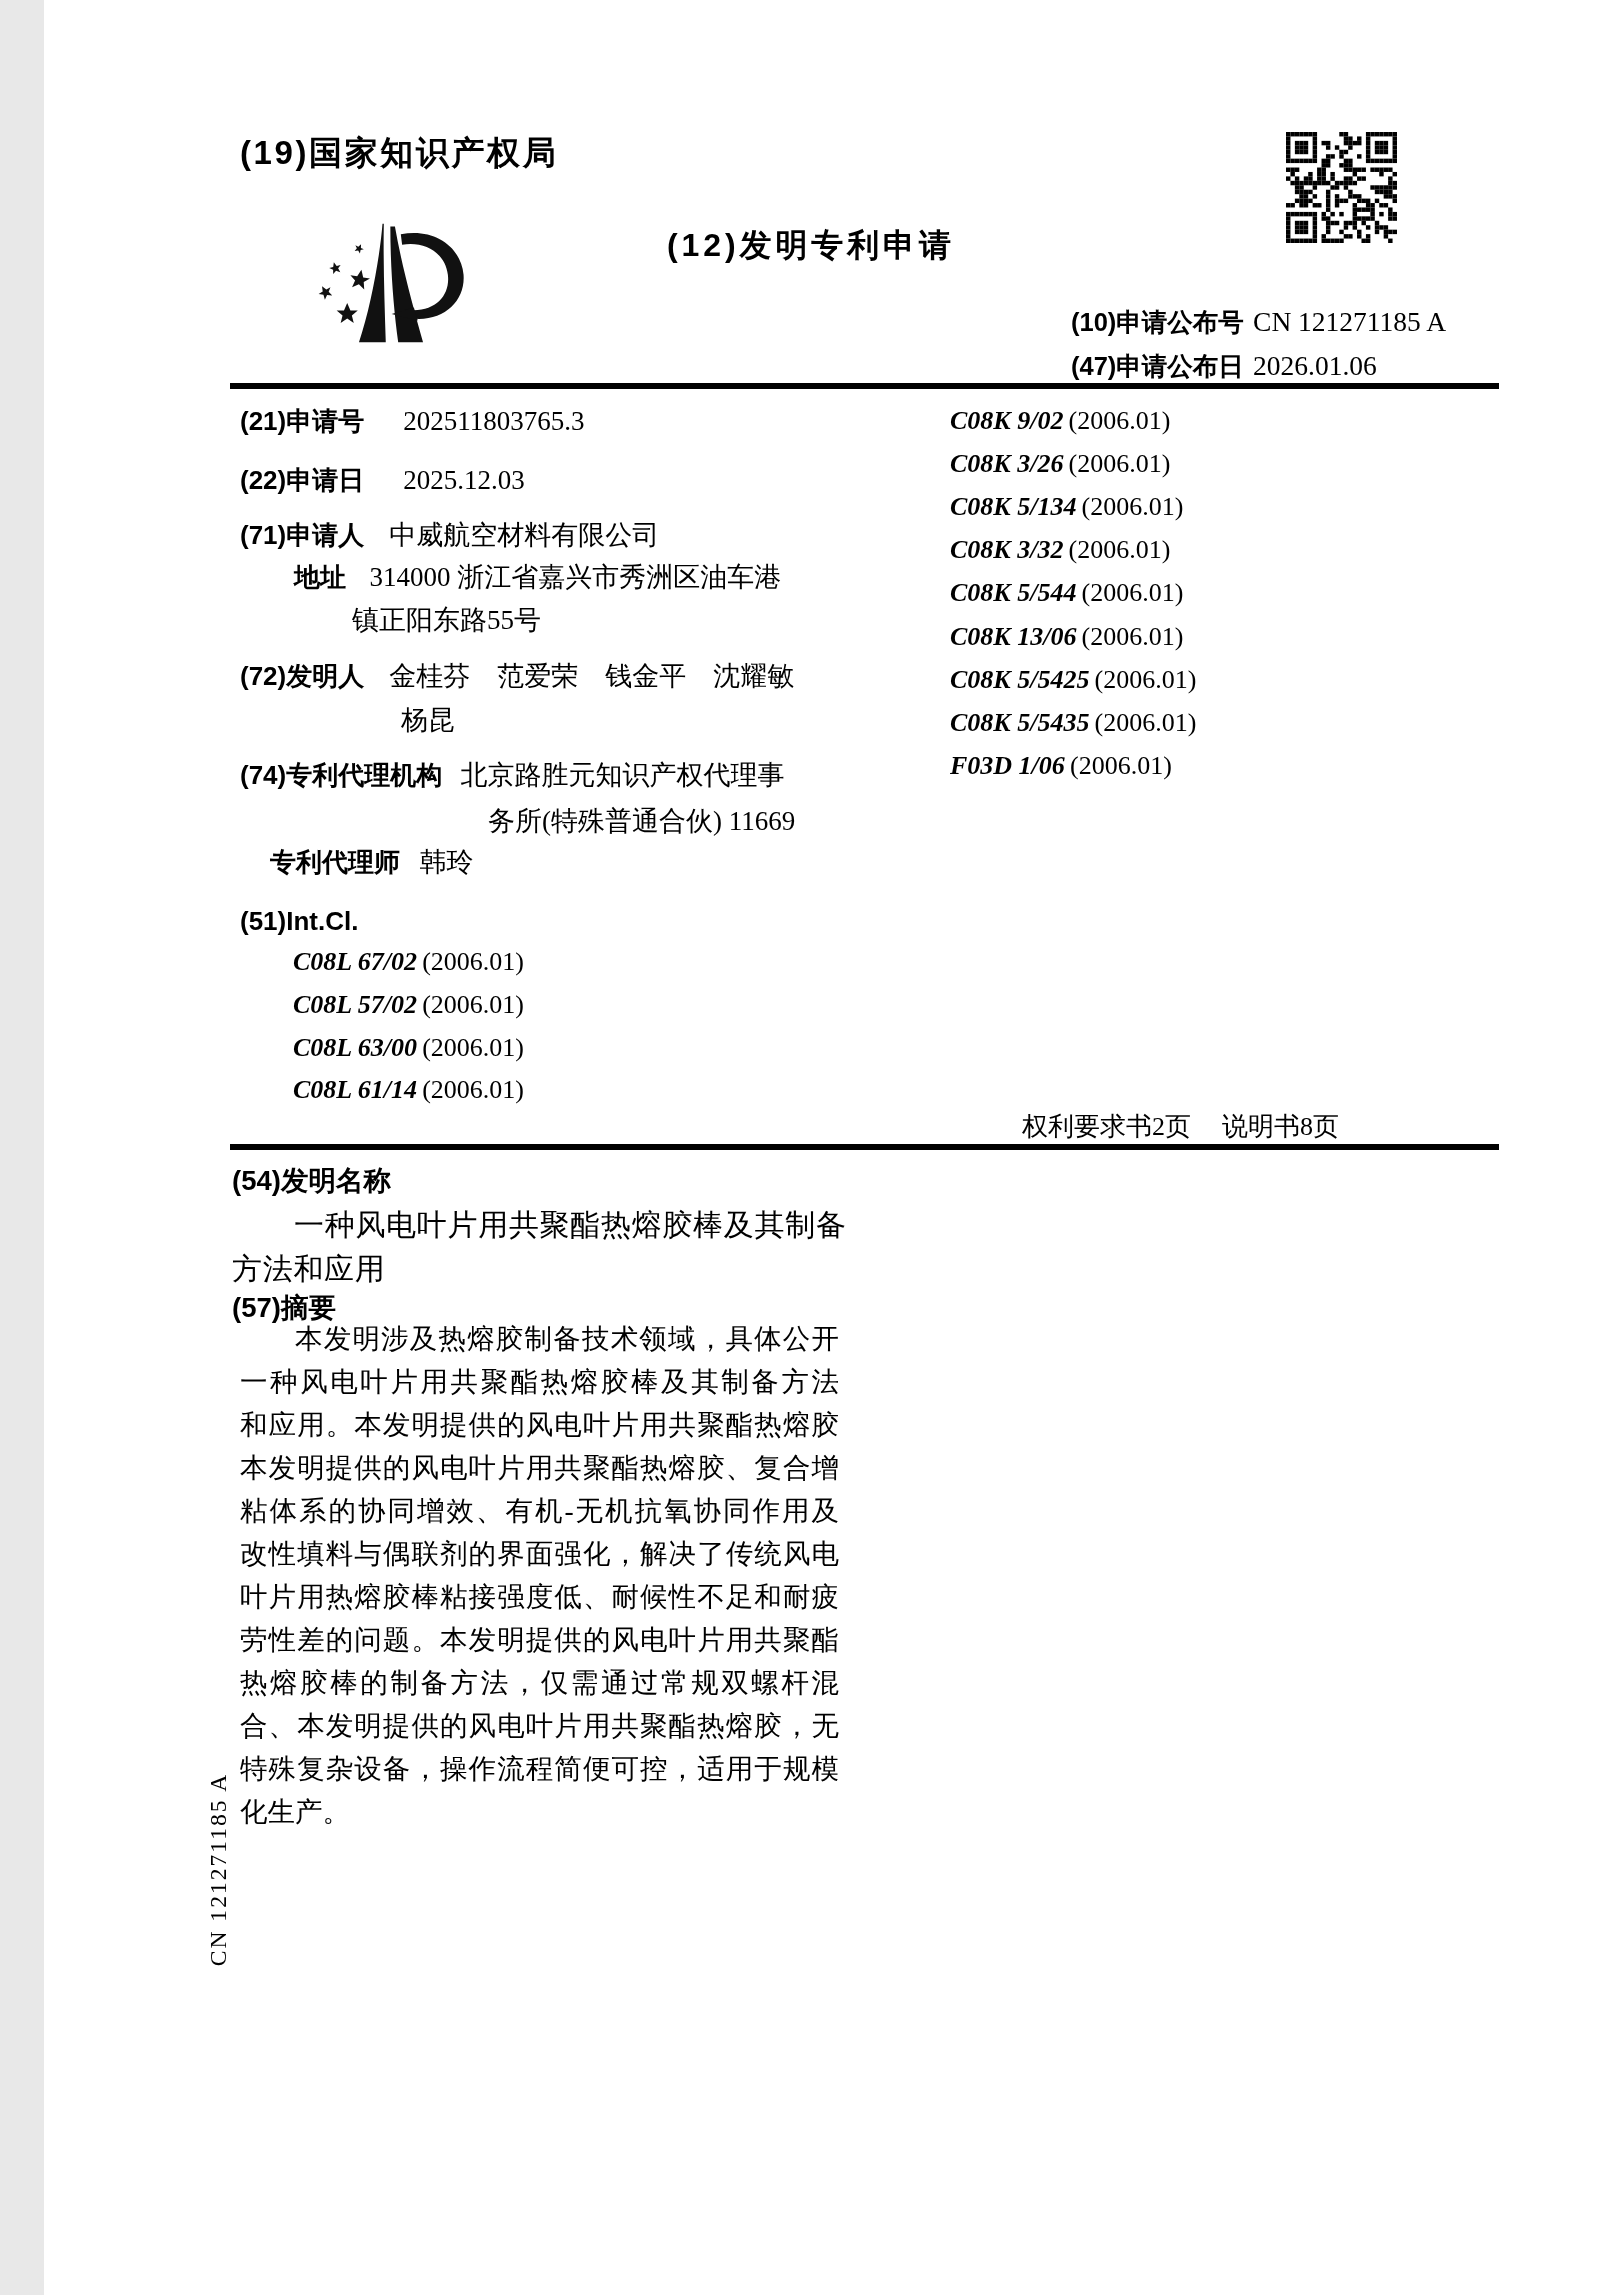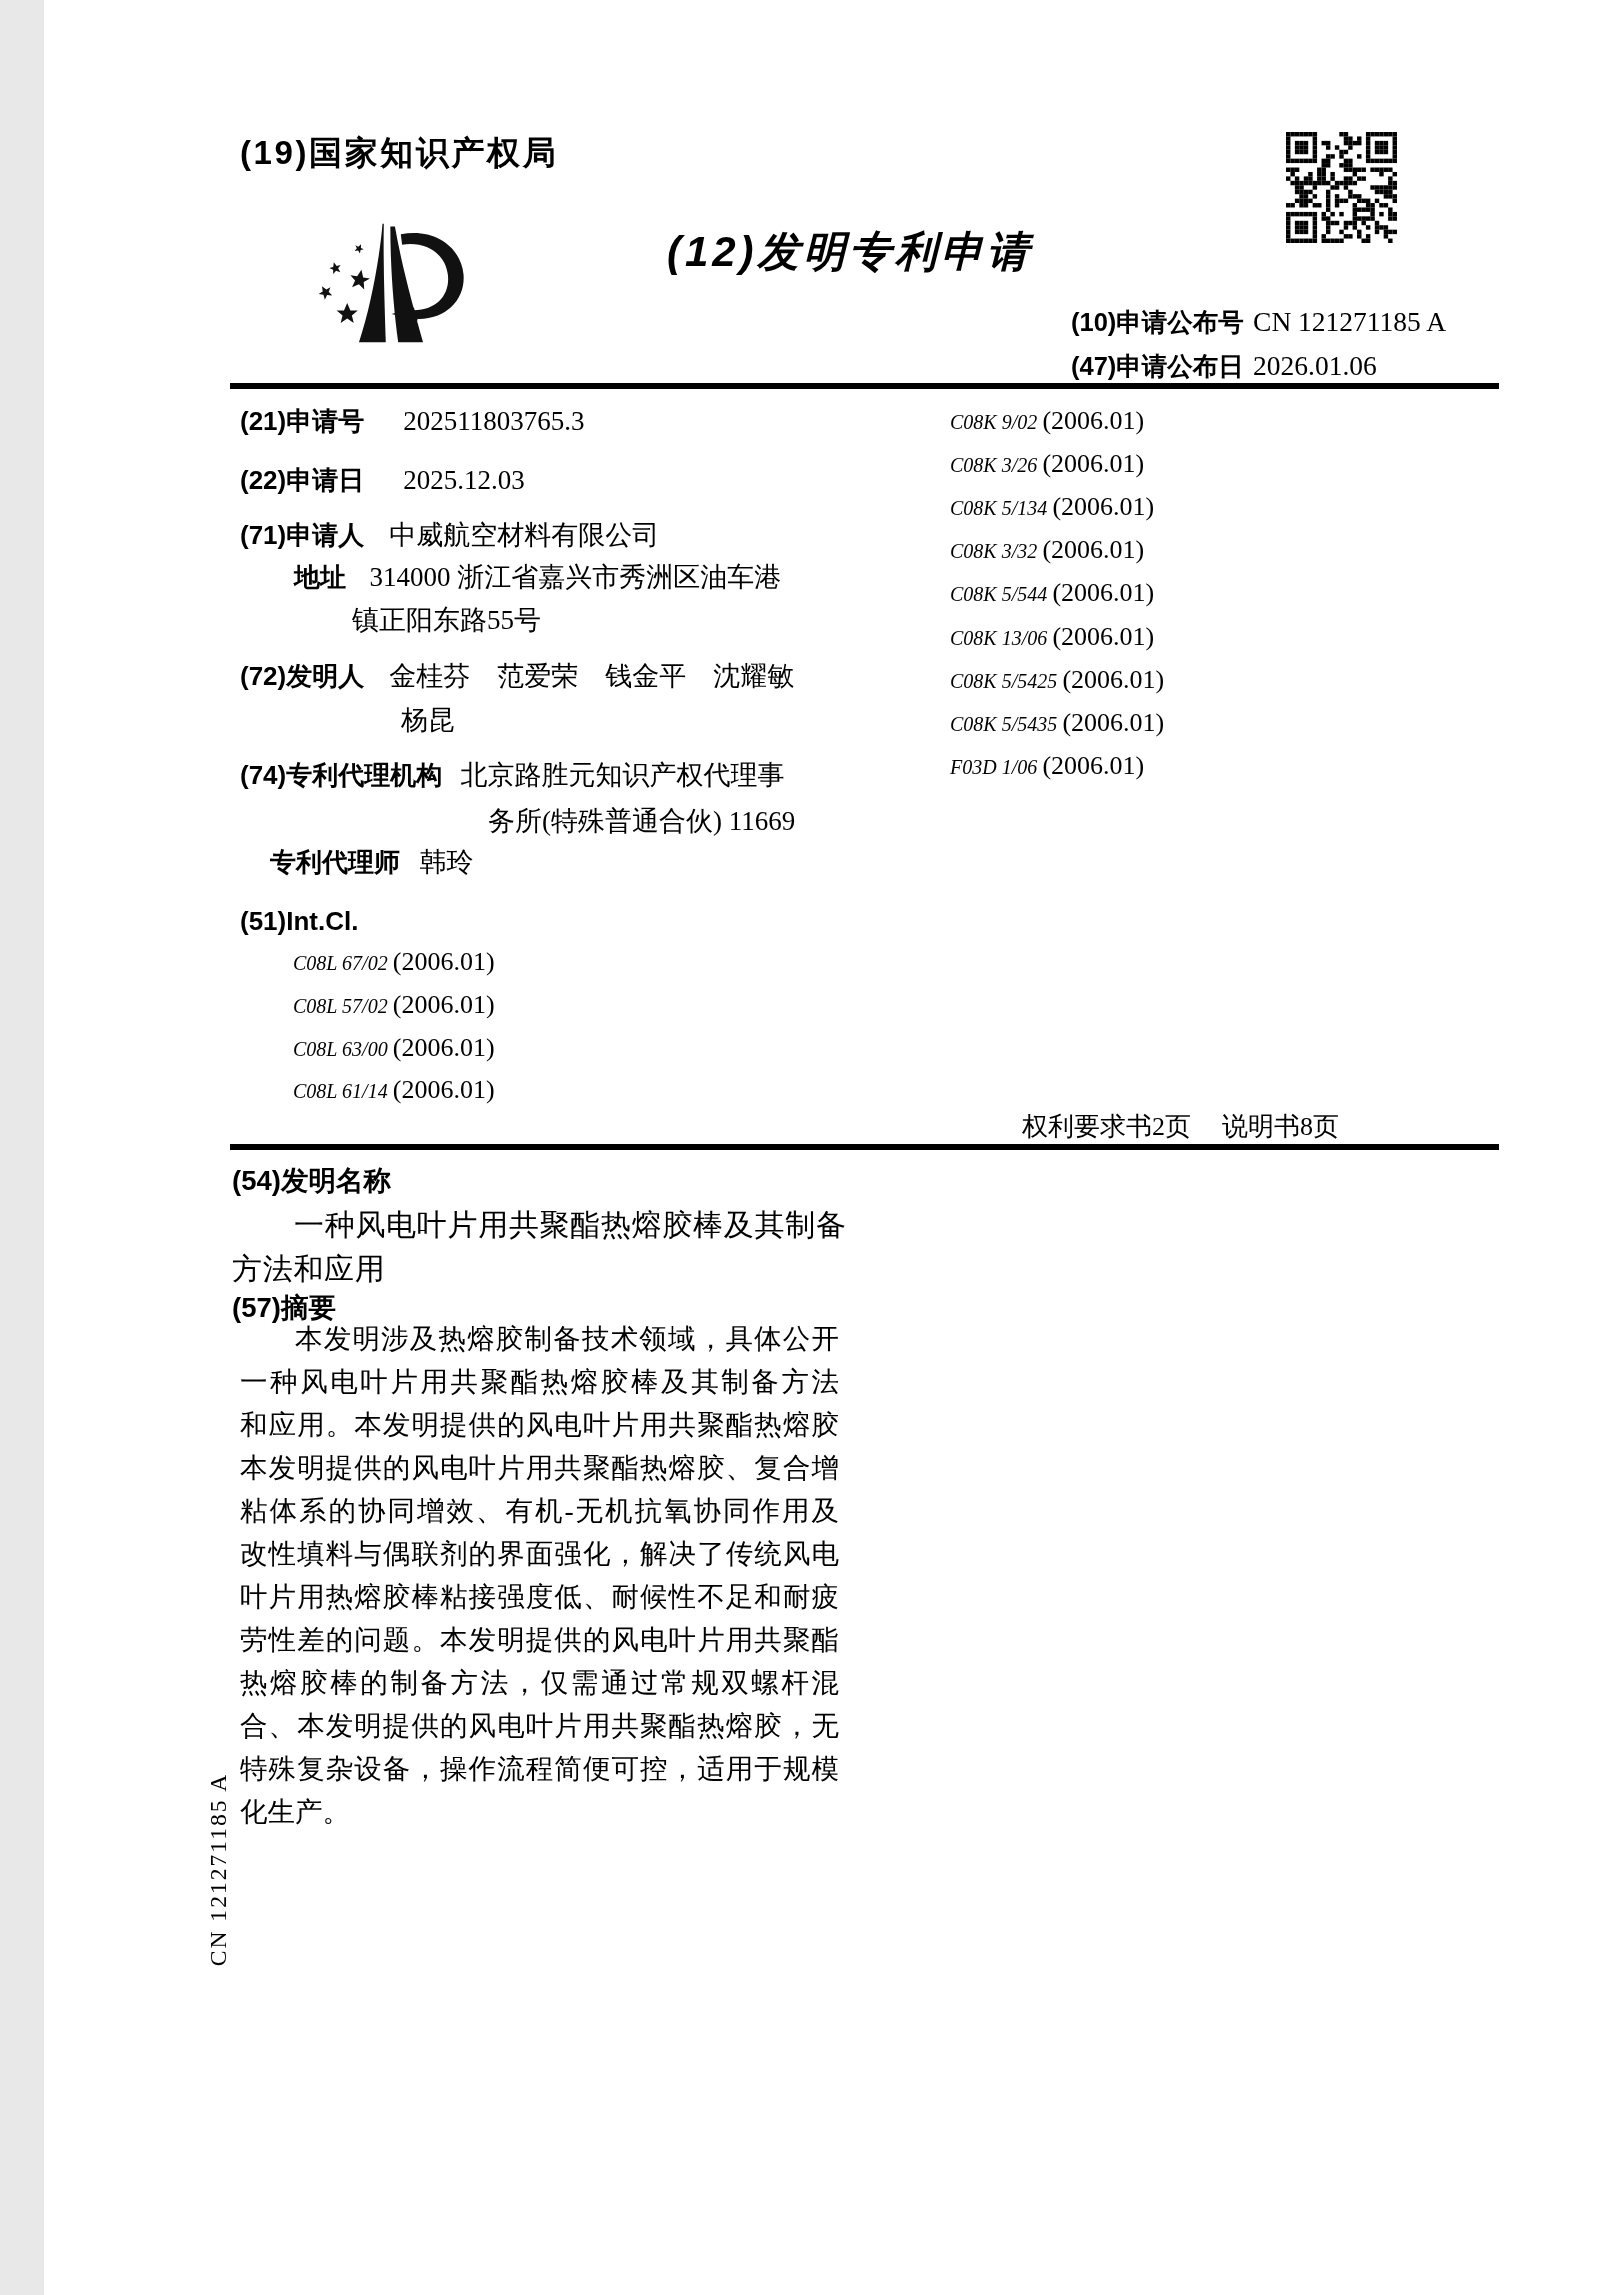--- a/index.html
+++ b/index.html
@@ -10,25 +10,25 @@
     font-family:"Liberation Serif", serif;
     color:#000;
     overflow:hidden;
     margin-left:44px;
   }
   .abs{position:absolute;white-space:nowrap;}
   .hei{font-family:"Liberation Sans", sans-serif;font-weight:700;}
   .lbl{font-family:"Liberation Sans", sans-serif;font-weight:700;font-size:26px;}
   .val{font-family:"Liberation Serif", serif;font-size:27px;}
   .office{font-size:33px;letter-spacing:2.6px;}
-  .doctype{font-size:42px;letter-spacing:3.9px;font-style:italic;}
+  .doctype{font-size:32px;letter-spacing:3.9px;}
   .publbl{font-size:25.5px;}
   .pubval{font-size:27.5px;margin-left:9.2px;}
   .rule{position:absolute;left:186px;width:1269px;height:5.9px;background:#000;}
-  .code{font-style:italic;font-weight:400;font-family:"Liberation Serif", serif;font-size:20px;}
+  .code{font-style:italic;font-weight:700;font-family:"Liberation Serif", serif;font-size:26px;}
   .year{font-family:"Liberation Serif", serif;font-size:26px;margin-left:5.2px;}
   .pagesnote{font-size:26px;}
   .sec-label{font-size:27.5px;}
   .inv-title{font-size:30px;letter-spacing:0.7px;}
   .abstract{
     position:absolute;left:196px;top:1317px;width:599px;
     font-size:27.5px;line-height:43px;white-space:normal;
   }
   .abs-line{text-align:justify;text-align-last:justify;height:43px;overflow:hidden;}
   .abs-line.first{text-indent:55px;}

